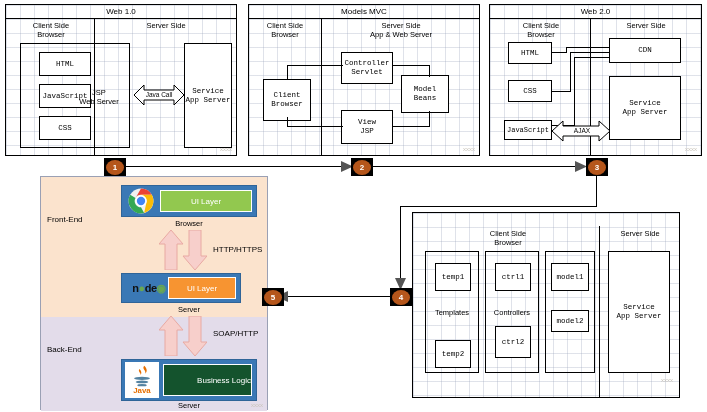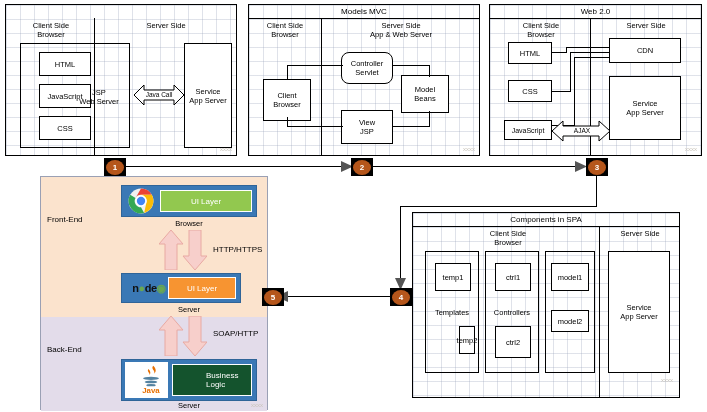--- a/index.html
+++ b/index.html
@@ -15,21 +15,21 @@
          linear-gradient(to right,rgba(150,160,185,.30) 1px,transparent 1px),
          linear-gradient(to bottom,rgba(150,160,185,.30) 1px,transparent 1px);
        background-size:14px 14px;pointer-events:none;}
   .panel-title{position:absolute;left:0;right:0;top:0;height:13px;line-height:13px;
        text-align:center;font-size:8px;border-bottom:1px solid #000;background:transparent;}
   .col-head{position:absolute;text-align:center;font-size:7.5px;line-height:9px;}
   .vdiv{position:absolute;width:0;border-left:1px solid #000;}
 
   .box{position:absolute;border:1px solid #000;background:#fff;box-sizing:border-box;
        display:flex;align-items:center;justify-content:center;text-align:center;
-       font-size:7.5px;line-height:9px;}
+       font-size:7.5px;line-height:9px;font-family:Liberation Mono, monospace;}
   .box.nofill{background:transparent;}
   .lbl{position:absolute;font-size:7.5px;line-height:9px;text-align:center;}
 
   .ln{position:absolute;background:#000;}
   .lnh{height:1px;}
   .lnv{width:1px;}
 
   
   .barrow{position:absolute;}
 
@@ -41,41 +41,42 @@
           color:#fff;font-size:8px;font-style:normal;font-weight:bold;}
 
   
   .stack{position:absolute;border:1px solid #9aa0b4;box-sizing:border-box;}
   .stack .fe{position:absolute;left:0;right:0;background:#fbe3cd;}
   .stack .be{position:absolute;left:0;right:0;background:#e3dcea;}
   .side-lbl{position:absolute;font-size:8px;}
   .card{position:absolute;background:#3a78b5;border:1px solid #2f6498;box-sizing:border-box;
         display:flex;align-items:center;}
   .logo{width:38px;height:100%;display:flex;align-items:center;justify-content:center;}
-  .logo.white{background:#fff;padding-left:9px;}
+  .logo.white{background:#fff;}
   .uibar{flex:1;height:22px;margin-right:4px;border:1px solid #fff;box-sizing:border-box;
         display:flex;align-items:center;justify-content:center;
         color:#fff;font-size:8px;}
   .uibar.green{background:#92c84f;}
   .uibar.orange{background:#f79431;}
   .uibar.red{background:#14532d;padding-left:33px;}
   .cap{position:absolute;font-size:7.5px;text-align:center;width:100%;}
   .proto{position:absolute;font-size:8px;}
   .nodelogo{font-size:11px;font-weight:bold;color:#111;letter-spacing:-.5px;}
   .nodelogo b{color:#6aa84f;}
 
   .wm{position:absolute;font-size:6px;color:#c9c4bb;white-space:nowrap;}
 </style>
 </head>
 <body>
 
 <div class="canvas">
 
   <div class="panel" style="left:5px;top:4px;width:232px;height:152px;">
     <div class="grid"></div>
+    <div class="panel-title">Web 1.0</div>
 
     <div class="vdiv" style="left:88px;top:13px;height:138px;"></div>
 
     <div class="col-head" style="left:4px;top:16px;width:82px;">Client Side<br>Browser</div>
     <div class="col-head" style="left:92px;top:16px;width:136px;">Server Side</div>
 
     <div class="box nofill" style="left:14px;top:38px;width:110px;height:105px;"></div>
 
     <div class="box" style="left:33px;top:47px;width:52px;height:24px;">HTML</div>
     <div class="box" style="left:33px;top:79px;width:52px;height:24px;">JavaScript</div>
@@ -97,21 +98,21 @@
     <div class="grid"></div>
     <div class="panel-title">Models MVC</div>
 
     <div class="vdiv" style="left:72px;top:13px;height:138px;"></div>
 
     <div class="col-head" style="left:2px;top:16px;width:68px;">Client Side<br>Browser</div>
     <div class="col-head" style="left:76px;top:16px;width:152px;">Server Side<br>App &amp; Web Server</div>
 
     <div class="box" style="left:14px;top:74px;width:48px;height:42px;">Client<br>Browser</div>
 
-    <div class="box" style="left:92px;top:47px;width:52px;height:32px;border-radius:8px;">Controller<br>Servlet</div>
+    <div class="box" style="left:92px;top:47px;width:52px;height:32px;">Controller<br>Servlet</div>
     <div class="box" style="left:152px;top:70px;width:48px;height:38px;">Model<br>Beans</div>
     <div class="box" style="left:92px;top:105px;width:52px;height:34px;">View<br>JSP</div>
 
     <div class="ln lnh" style="left:38px;top:60px;width:56px;"></div>
     <div class="ln lnv" style="left:38px;top:60px;height:15px;"></div>
 
     <div class="ln lnh" style="left:143px;top:60px;width:38px;"></div>
     <div class="ln lnv" style="left:180px;top:60px;height:12px;"></div>
 
     <div class="ln lnv" style="left:180px;top:106px;height:16px;"></div>
@@ -154,31 +155,30 @@
     <svg class="barrow" style="left:62px;top:114px;" width="58" height="24">
       <polygon points="0,12 11,2 11,7 47,7 47,2 58,12 47,22 47,17 11,17 11,22" fill="#fff" stroke="#000" stroke-width="1"></polygon>
     </svg>
     <div class="lbl" style="left:70px;top:121px;width:44px;font-size:6.5px;">AJAX</div>
 
     <div class="wm" style="right:4px;bottom:3px;">xxxx</div>
   </div>
 
   <div class="panel" style="left:412px;top:212px;width:268px;height:186px;">
     <div class="grid"></div>
-    <div class="panel-title">Components in SPA</div>
 
     <div class="vdiv" style="left:186px;top:13px;height:172px;"></div>
 
     <div class="col-head" style="left:6px;top:16px;width:178px;">Client Side<br>Browser</div>
     <div class="col-head" style="left:190px;top:16px;width:74px;">Server Side</div>
 
     <div class="box nofill" style="left:12px;top:38px;width:54px;height:122px;"></div>
     <div class="box" style="left:22px;top:50px;width:36px;height:28px;">temp1</div>
     <div class="lbl" style="left:12px;top:95px;width:54px;">Templates</div>
-    <div class="box" style="left:22px;top:113px;width:16px;height:28px;margin-left:24px;">temp2</div>
+    <div class="box" style="left:22px;top:127px;width:36px;height:28px;">temp2</div>
 
     <div class="box nofill" style="left:72px;top:38px;width:54px;height:122px;"></div>
     <div class="box" style="left:82px;top:50px;width:36px;height:28px;">ctrl1</div>
     <div class="lbl" style="left:72px;top:95px;width:54px;">Controllers</div>
     <div class="box" style="left:82px;top:113px;width:36px;height:32px;">ctrl2</div>
 
     <div class="box nofill" style="left:132px;top:38px;width:50px;height:122px;"></div>
     <div class="box" style="left:138px;top:50px;width:38px;height:28px;">model1</div>
     <div class="lbl" style="left:132px;top:95px;width:50px;">Models</div>
     <div class="box" style="left:138px;top:97px;width:38px;height:22px;">model2</div>

